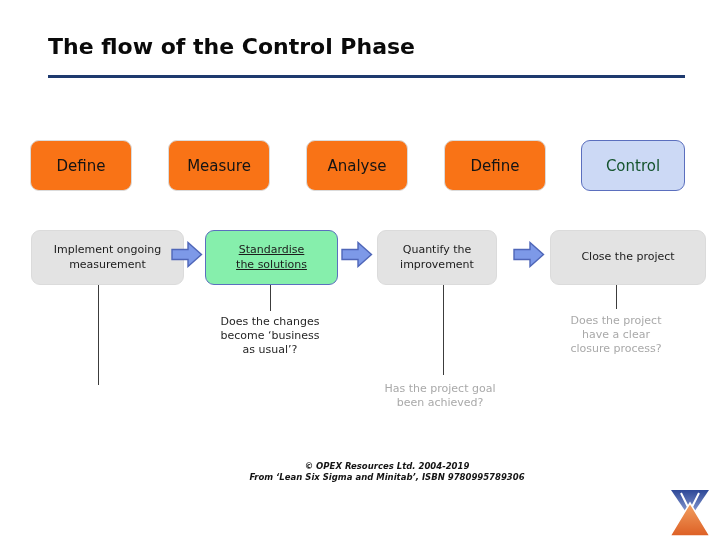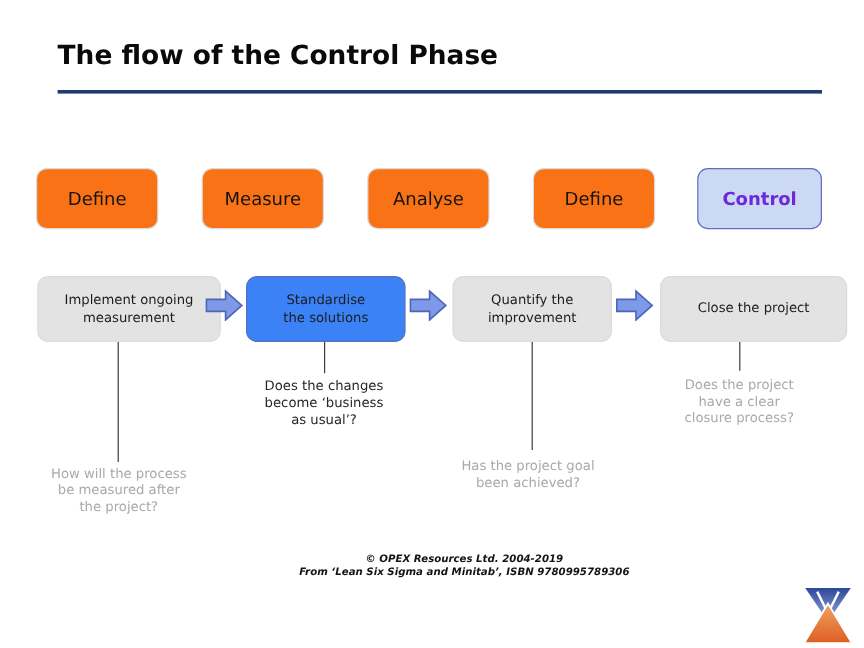--- a/index.html
+++ b/index.html
@@ -16,28 +16,28 @@
   }
   .box{
     position:absolute;border-radius:9px;display:flex;align-items:center;justify-content:center;
     text-align:center;box-sizing:border-box;
   }
   .phase{
     background:#f97316;border:1px solid #dbdbdb;
     width:102px;height:51px;top:140px;font-size:15px;color:#141414;
   }
   .phase.hl{
-    background:#ccd9f5;border:1.6px solid #5b6fbe;font-weight:bold;color:#6d28d9;
+    background:#ccd9f5;border:1.6px solid #5b6fbe;font-weight:normal;color:#14532d;
   }
   .step{
     background:#e3e3e3;border:1px solid #dbdbdb;height:55px;top:230px;
     font-size:11px;color:#1c1c1c;line-height:1.3;white-space:pre-line;
   }
   .step.blue{
-    background:#3b82f6;border:1.5px solid #5b6fbe;
+    background:#86efac;border:1.5px solid #5b6fbe;text-decoration:underline;
   }
   .arrow{position:absolute;}
   .vline{position:absolute;width:1px;background:#3c3c3c;}
   .q{
     position:absolute;font-size:11px;line-height:1.25;text-align:center;white-space:pre-line;
   }
   .q.dark{color:#262626;}
   .q.gray{color:#a9a9a9;}
   .footer{
     position:absolute;left:16px;right:0;top:461px;text-align:center;
@@ -56,21 +56,21 @@
   <div class="box phase" style="left:30px">Define</div>
   <div class="box phase" style="left:168px">Measure</div>
   <div class="box phase" style="left:306px">Analyse</div>
   <div class="box phase" style="left:444px">Define</div>
   <div class="box phase hl" style="left:581px;width:104px">Control</div>
 
   <div class="box step" style="left:31px;width:153px">Implement ongoing
 measurement</div>
   <div class="box step blue" style="left:205px;width:133px">Standardise
 the solutions</div>
-  <div class="box step" style="left:377px;width:133px">Quantify the
+  <div class="box step" style="left:377px;width:120px">Quantify the
 improvement</div>
   <div class="box step" style="left:550px;width:156px">Close the project</div>
 
   <svg class="arrow" style="left:171px;top:241px" width="32" height="27" viewBox="0 0 32 27">
     <path d="M1,8.5 H17 V1.5 L30.5,13.5 L17,25.5 V18.5 H1 Z" fill="#7d99e8" stroke="#4f66b8" stroke-width="1.4"></path>
   </svg>
   <svg class="arrow" style="left:341px;top:241px" width="32" height="27" viewBox="0 0 32 27">
     <path d="M1,8.5 H17 V1.5 L30.5,13.5 L17,25.5 V18.5 H1 Z" fill="#7d99e8" stroke="#4f66b8" stroke-width="1.4"></path>
   </svg>
   <svg class="arrow" style="left:513px;top:241px" width="32" height="27" viewBox="0 0 32 27">
@@ -81,23 +81,20 @@
   <div class="vline" style="left:270px;top:285px;height:26px"></div>
   <div class="vline" style="left:443px;top:285px;height:90px"></div>
   <div class="vline" style="left:616px;top:285px;height:24px"></div>
 
   <div class="q dark" style="left:205px;top:315px;width:130px">Does the changes
 become ‘business
 as usual’?</div>
   <div class="q gray" style="left:558px;top:314px;width:116px">Does the project
 have a clear
 closure process?</div>
-  <div class="q gray" style="left:36px;top:388px;width:126px">How will the process
-be measured after
-the project?</div>
   <div class="q gray" style="left:377px;top:382px;width:126px">Has the project goal
 been achieved?</div>
 
   <div class="footer">
     <div>© OPEX Resources Ltd. 2004-2019</div>
     <div>From ‘Lean Six Sigma and Minitab’, ISBN 9780995789306</div>
   </div>
 
   <svg class="logo" width="44" height="48" viewBox="0 0 44 48">
     <defs>

